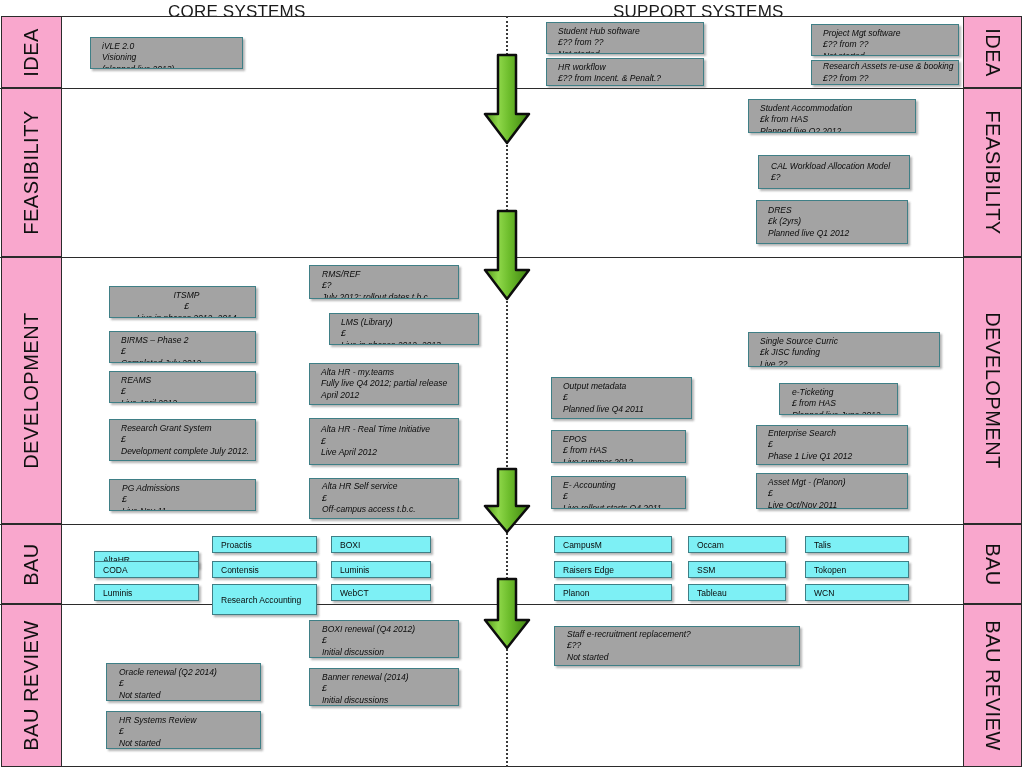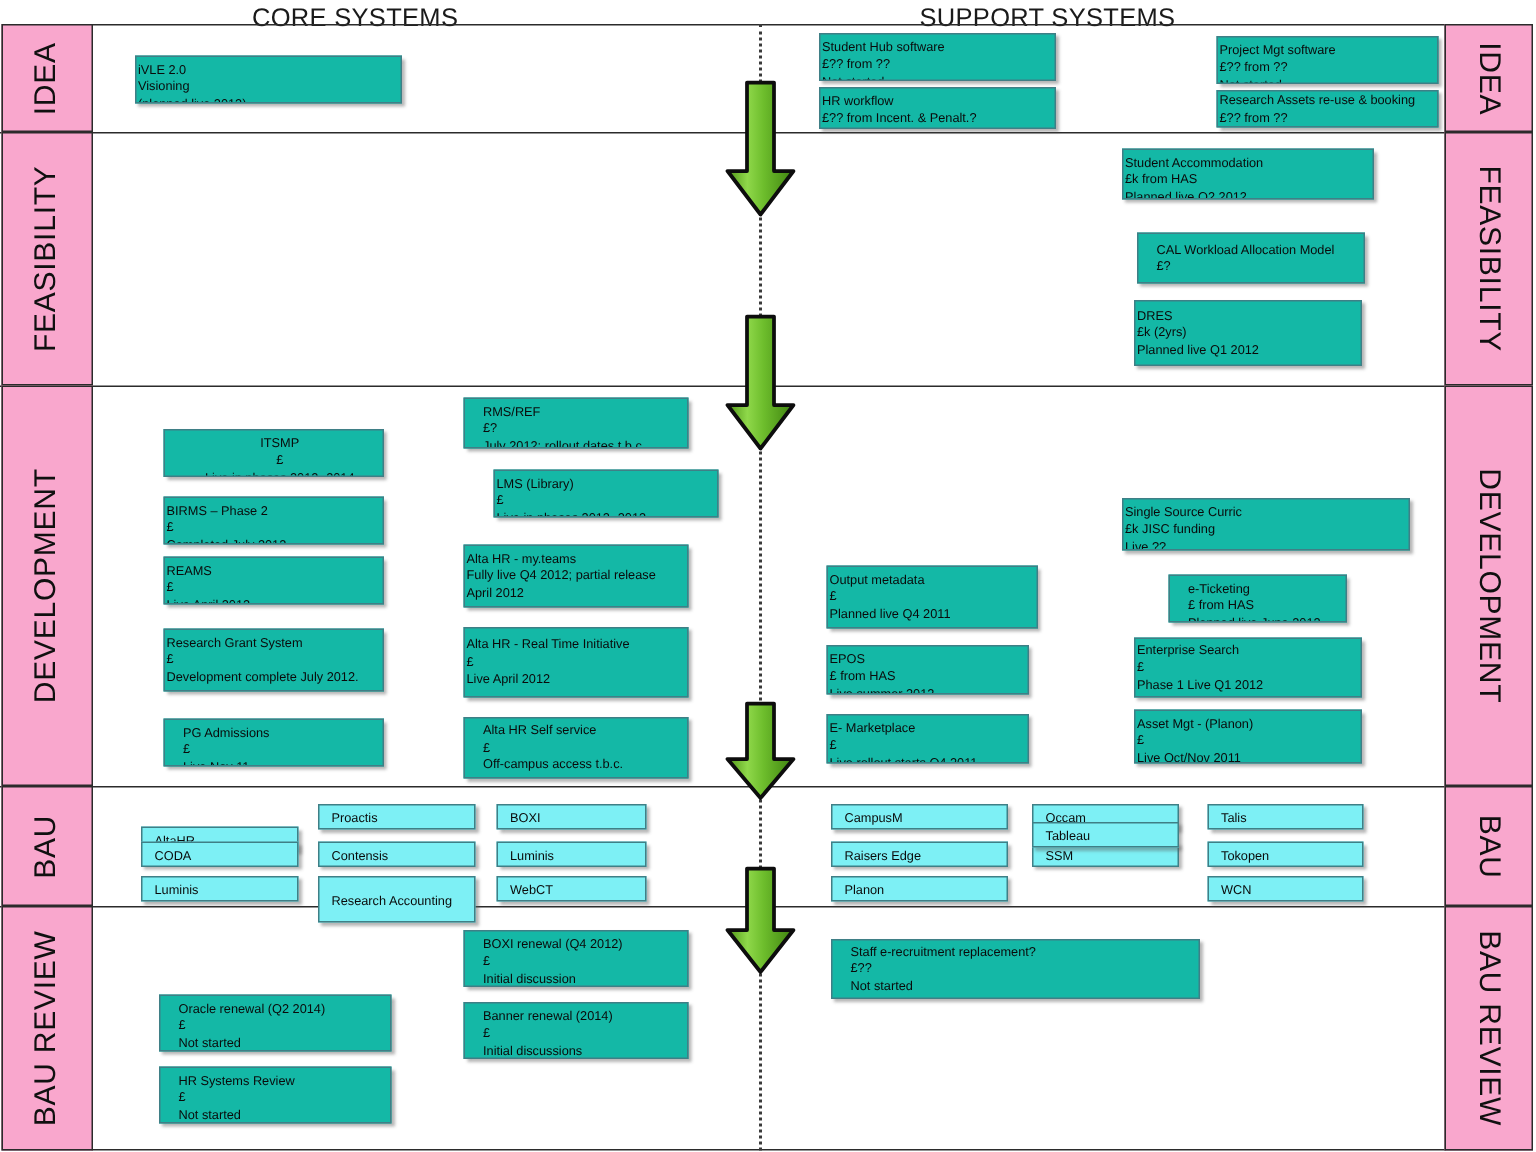--- a/index.html
+++ b/index.html
@@ -62,29 +62,30 @@
   #divider{
     position:absolute;
     left:506px;top:16px;
     width:0;height:751px;
     border-left:2px dotted #3a3a3a;
   }
 
   
   .box{
     position:absolute;
-    background:#14b8a6;
+    background:#a3a3a3;
     border:1px solid #3f7f86;
     box-sizing:border-box;
     box-shadow:2px 2px 2px rgba(90,90,90,.45);
-    padding:3px 4px 3px 1px;
+    padding:3px 4px 3px 11px;
     font-size:8.5px;
     line-height:11.4px;
     color:#0a0a0a;
     overflow:hidden;
+    font-style:italic;
   }
   .box .ln{display:block;white-space:nowrap;}
   .box.center-v{display:flex;flex-direction:column;justify-content:center;}
   .box.indent{padding-left:12px;}
   .bau-box{
     position:absolute;
     background:#7df0f5;
     border:1px solid #3f7f86;
     box-sizing:border-box;
     box-shadow:2px 2px 2px rgba(90,90,90,.45);
@@ -141,21 +142,21 @@
   <div class="stage right" style="left:963px;top:257px;width:59px;height:267px;">
       <span>DEVELOPMENT</span>
     </div>
   <div class="stage right" style="left:963px;top:524px;width:59px;height:80px;">
       <span>BAU</span>
     </div>
   <div class="stage right" style="left:963px;top:604px;width:59px;height:163px;">
       <span>BAU REVIEW</span>
     </div>
 
-  <div class="box" style="left:90px;top:37px;width:178px;height:32px;">
+  <div class="box" style="left:90px;top:37px;width:153px;height:32px;">
       <span class="ln">iVLE 2.0</span>
       <span class="ln">Visioning</span>
       <span class="ln">(planned live  2013)</span>
     </div>
 
   <div class="box" style="left:546px;top:22px;width:158px;height:32px;">
       <span class="ln">Student Hub software</span>
       <span class="ln">£?? from ??</span>
       <span class="ln">Not started</span>
     </div>
@@ -246,21 +247,21 @@
       <span class="ln">Output  metadata</span>
       <span class="ln">£</span>
       <span class="ln">Planned live Q4 2011</span>
     </div>
   <div class="box" style="left:551px;top:430px;width:135px;height:33px;">
       <span class="ln">EPOS</span>
       <span class="ln">£ from HAS</span>
       <span class="ln">Live summer 2012</span>
     </div>
   <div class="box" style="left:551px;top:476px;width:135px;height:33px;">
-      <span class="ln">E- Marketplace</span>
+      <span class="ln">E- Accounting</span>
       <span class="ln">£</span>
       <span class="ln">Live  rollout starts Q4 2011</span>
     </div>
 
   <div class="box" style="left:748px;top:332px;width:192px;height:35px;">
       <span class="ln">Single Source Curric</span>
       <span class="ln">£k JISC funding</span>
       <span class="ln">Live ??</span>
     </div>
   <div class="box indent" style="left:779px;top:383px;width:119px;height:32px;">
@@ -293,21 +294,21 @@
 
   <div class="bau-box" style="left:554px;top:536px;width:118px;height:17px;">CampusM</div>
   <div class="bau-box" style="left:688px;top:536px;width:98px;height:17px;">Occam</div>
   <div class="bau-box" style="left:805px;top:536px;width:104px;height:17px;">Talis</div>
 
   <div class="bau-box" style="left:554px;top:561px;width:118px;height:17px;">Raisers Edge</div>
   <div class="bau-box" style="left:688px;top:561px;width:98px;height:17px;">SSM</div>
   <div class="bau-box" style="left:805px;top:561px;width:104px;height:17px;">Tokopen</div>
 
   <div class="bau-box" style="left:554px;top:584px;width:118px;height:17px;">Planon</div>
-  <div class="bau-box" style="left:688px;top:548px;width:98px;height:17px;">Tableau</div>
+  <div class="bau-box" style="left:688px;top:584px;width:98px;height:17px;">Tableau</div>
   <div class="bau-box" style="left:805px;top:584px;width:104px;height:17px;">WCN</div>
 
   <div class="box indent" style="left:106px;top:663px;width:155px;height:38px;">
       <span class="ln">Oracle renewal (Q2 2014)</span>
       <span class="ln">£</span>
       <span class="ln">Not started</span>
     </div>
   <div class="box indent" style="left:106px;top:711px;width:155px;height:38px;">
       <span class="ln">HR Systems Review</span>
       <span class="ln">£</span>

